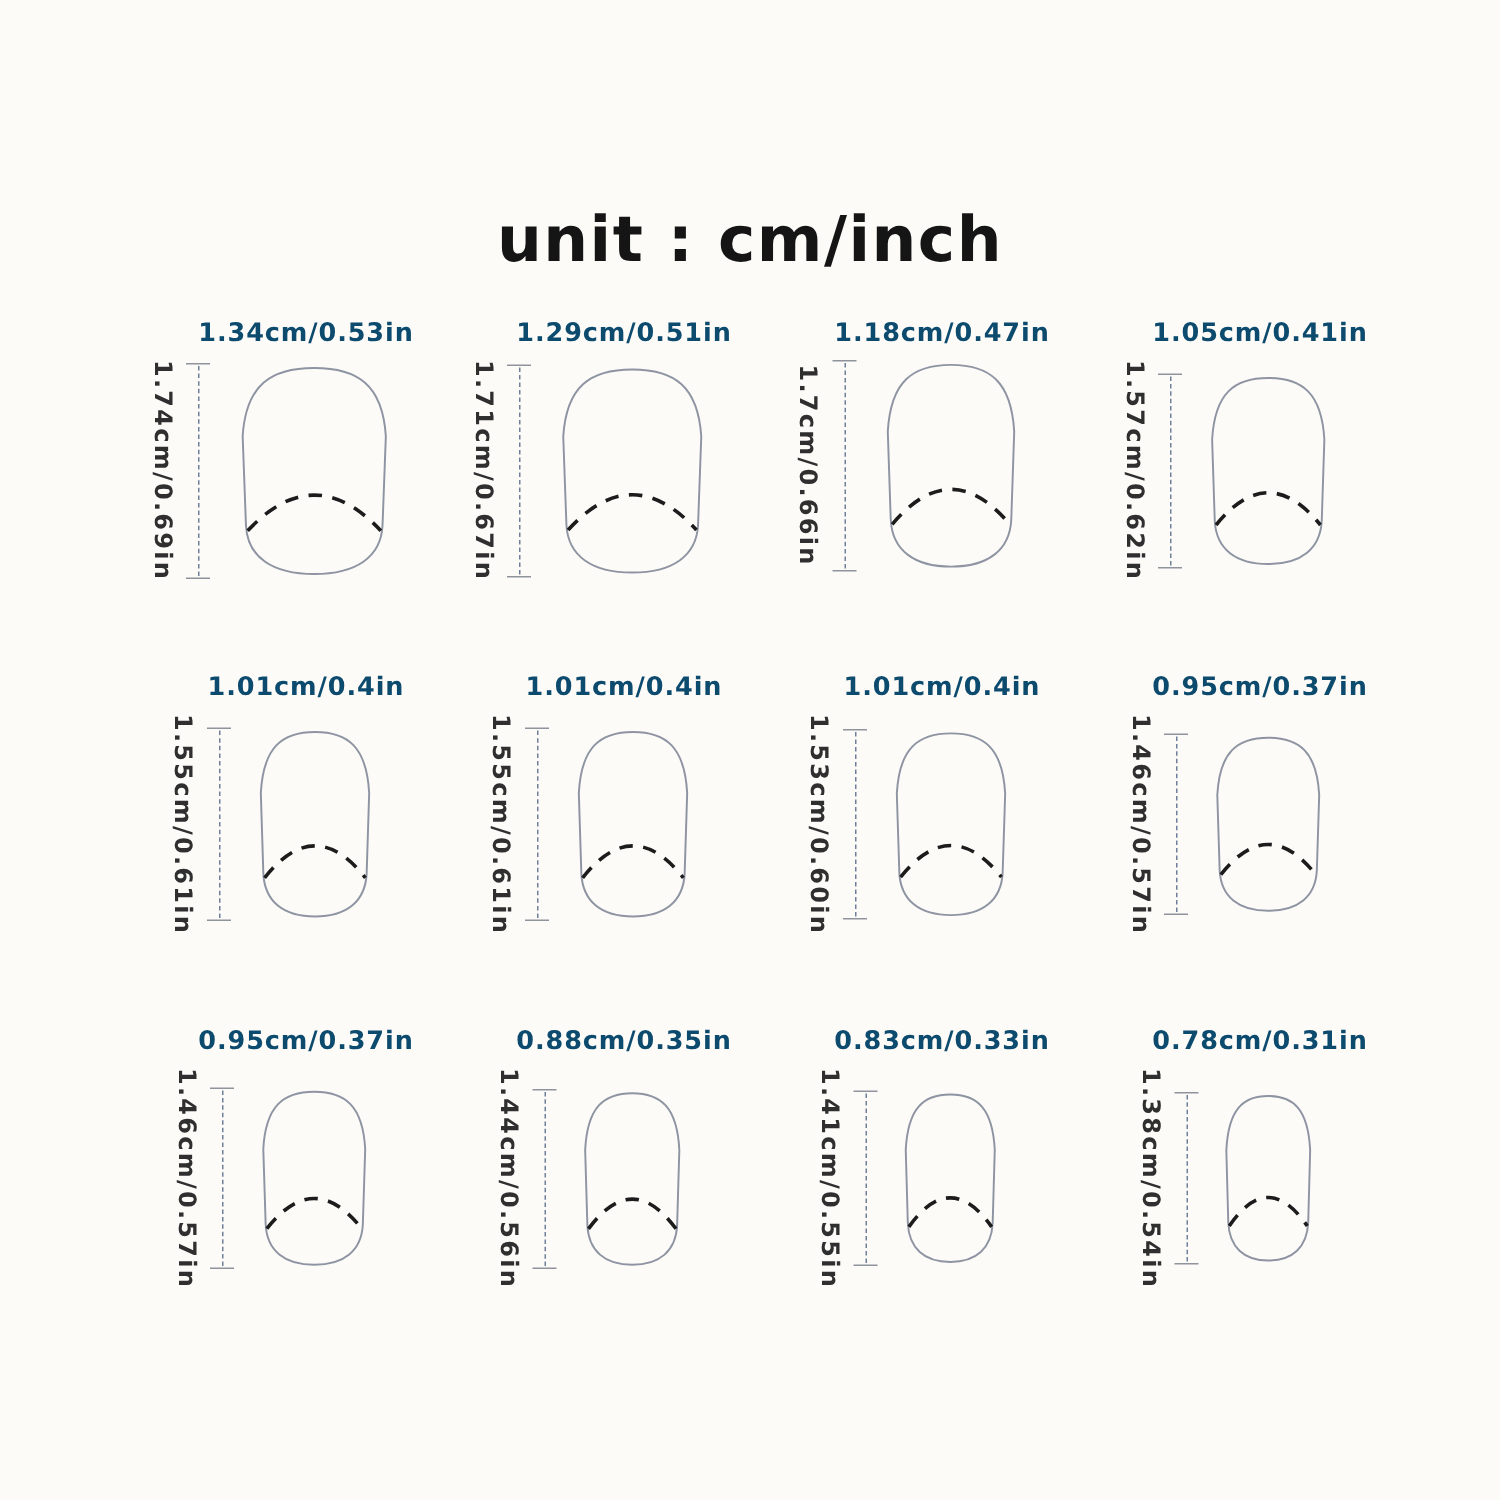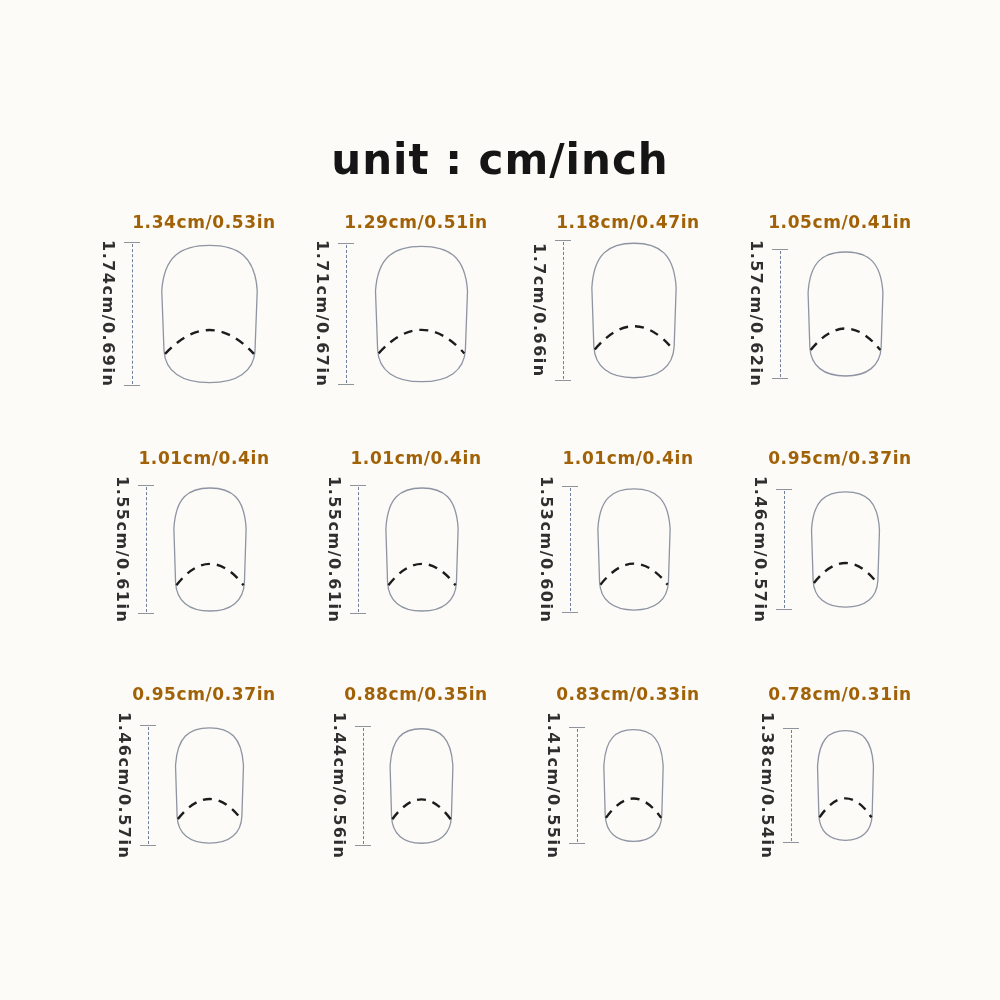--- a/index.html
+++ b/index.html
@@ -33,21 +33,21 @@
     row-gap: 8px;
   }
   .cell {
     display: flex;
     flex-direction: column;
     align-items: center;
   }
   .w-label {
     font-size: 17px;
     font-weight: 600;
-    color: #a16207;
+    color: #0c4a6e;
     letter-spacing: 0.6px;
     padding-left: 44px;      
     margin-bottom: 8px;
     white-space: nowrap;
   }
   .body-row {
     display: flex;
     align-items: center;
   }
   .h-label {

